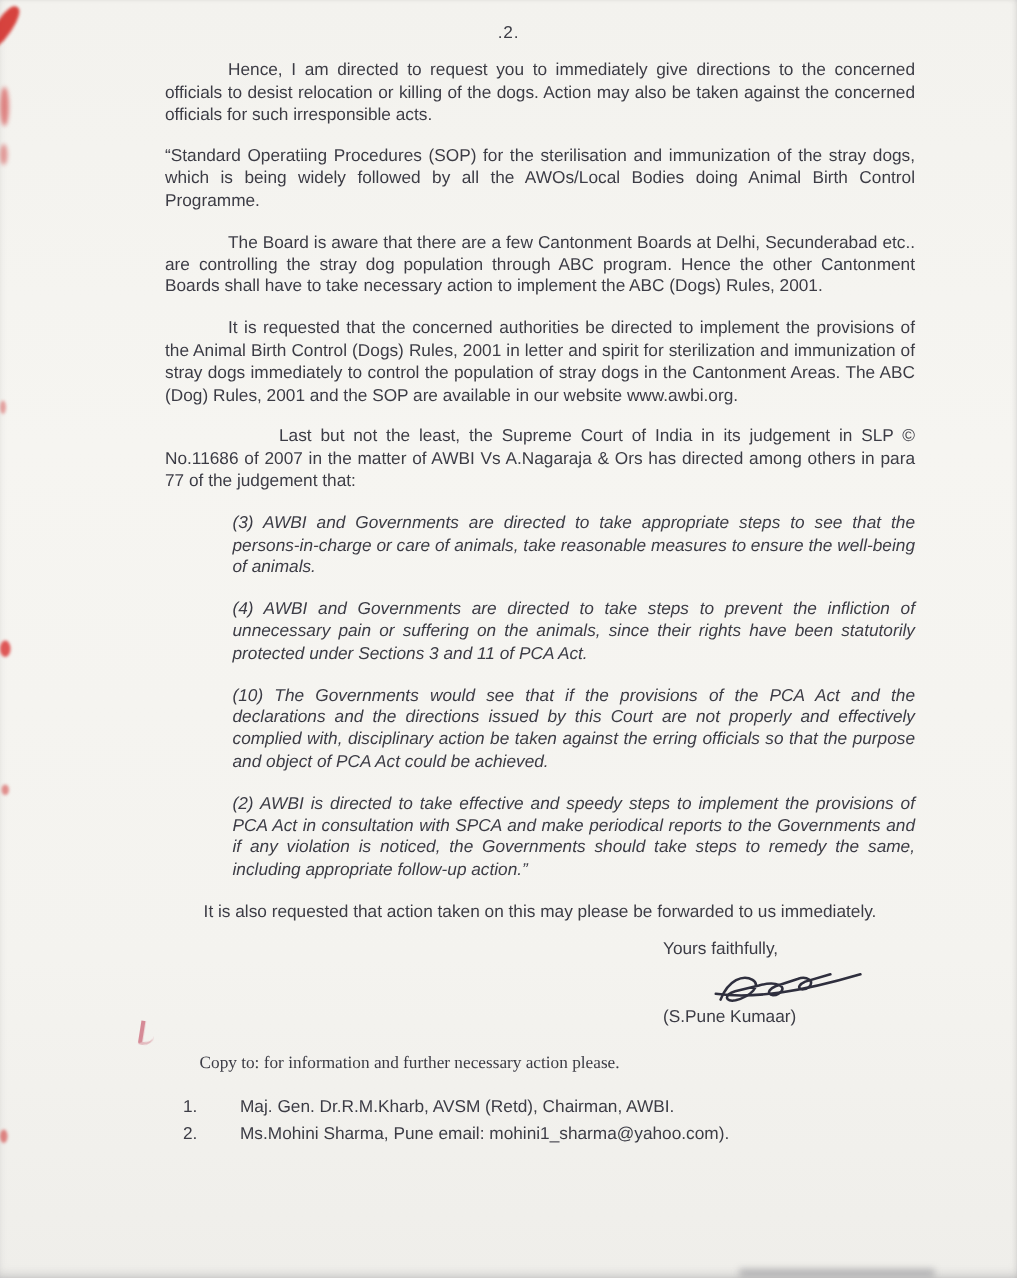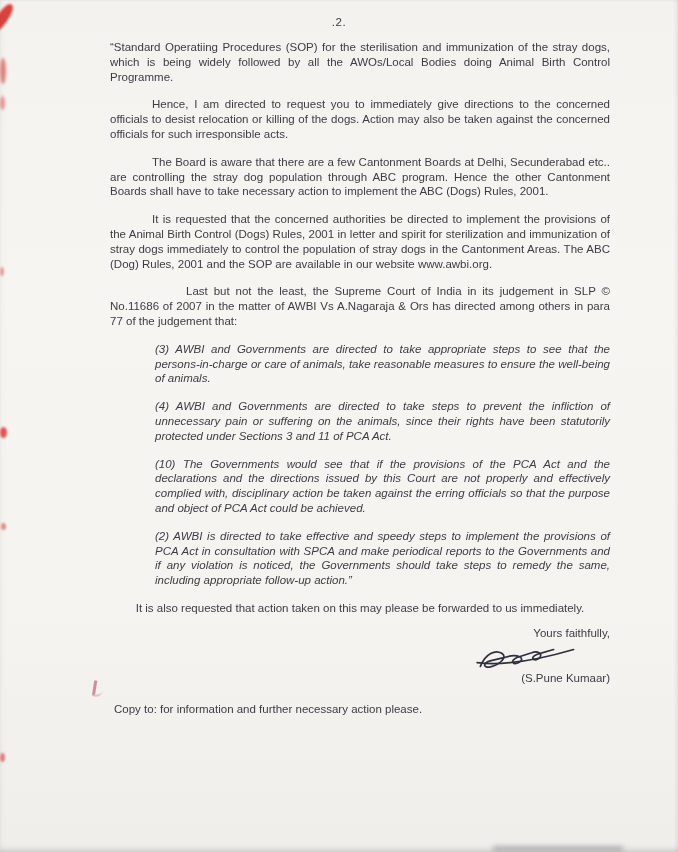--- a/index.html
+++ b/index.html
@@ -34,32 +34,33 @@
   .indent2 { text-indent: 76px; }
   .quote {
     margin: 0 0 13px 45px;
     font-style: italic;
   }
   .closing { margin-bottom: 8px; text-align: center; }
   .link { }
   .signoff {
     width: 168px;
     margin: 10px 0 0 auto;
-    text-align: right;
+    text-align: left;
     line-height: 15px;
   }
   .signature {
     display: block;
     margin: 1px auto -3px auto;
     transform: rotate(-3deg);
   }
   .copyto {
     margin-top: 16px;
     text-align: left;
-    margin-left: 4px;
+    margin-left: 23px;
+    font-family: Liberation Serif, serif;
   }
   .recipients { margin-top: 14px; margin-left: 12px; text-align: left; }
   .copy-row { margin-bottom: 3px; line-height: 15.5px; }
   .copy-num { display: inline-block; width: 38px; }
 
   
   .stain { position: absolute; pointer-events: none; }
   .stain-corner {
     left: -3px; top: 2px; width: 11px; height: 32px;
     background: #d22520; opacity: .85;
@@ -101,23 +102,23 @@
   <div class="stain stain-l2"></div>
   <div class="stain stain-l3"></div>
   <div class="stain stain-l4"></div>
   <div class="stain stain-l5"></div>
   <div class="stain stain-l6"></div>
   <div class="stain smear-bottom"></div>
   <div class="pen-tick"></div>
 
   <div class="content">
 
+    <p class="para indent1">Hence, I am directed to request you to immediately give directions to the concerned officials to desist relocation or killing of the dogs. Action may also be taken against the concerned officials for such irresponsible acts.</p>
+
     <p class="para">“Standard Operatiing Procedures (SOP) for the sterilisation and immunization of the stray dogs, which is being widely followed by all the AWOs/Local Bodies doing Animal Birth Control Programme.</p>
-
-    <p class="para indent1">Hence, I am directed to request you to immediately give directions to the concerned officials to desist relocation or killing of the dogs. Action may also be taken against the concerned officials for such irresponsible acts.</p>
 
     <p class="para indent1">The Board is aware that there are a few Cantonment Boards at Delhi, Secunderabad etc.. are controlling the stray dog population through ABC program. Hence the other Cantonment Boards shall have to take necessary action to implement the ABC (Dogs) Rules, 2001.</p>
 
     <p class="para indent1"><span>It is requested that the concerned authorities be directed to implement the provisions of the Animal Birth Control (Dogs) Rules, 2001 in letter and spirit for sterilization and immunization of stray dogs immediately to control the population of stray dogs in the Cantonment Areas. The ABC (Dog) Rules, 2001 and the SOP are available in our website </span><span class="link">www.awbi.org</span><span>.</span></p>
 
     <p class="para indent2">Last but not the least, the Supreme Court of India in its judgement in SLP © No.11686 of 2007 in the matter of AWBI Vs A.Nagaraja &amp; Ors has directed among others in para 77 of the judgement that:</p>
 
     <p class="quote">(3) AWBI and Governments are directed to take appropriate steps to see that the persons-in-charge or care of animals, take reasonable measures to ensure the well-being of animals.</p>
     <p class="quote">(4) AWBI and Governments are directed to take steps to prevent the infliction of unnecessary pain or suffering on the animals, since their rights have been statutorily protected under Sections 3 and 11 of PCA Act.</p>
     <p class="quote">(10) The Governments would see that if the provisions of the PCA Act and the declarations and the directions issued by this Court are not properly and effectively complied with, disciplinary action be taken against the erring officials so that the purpose and object of PCA Act could be achieved.</p>
@@ -131,15 +132,19 @@
         <g fill="none" stroke="#2f2f3e" stroke-width="1.7" stroke-linecap="round" stroke-linejoin="round">
           <path d="M6 22 C 12 9, 22 6, 28 10 C 34 14, 26 21, 16 23 C 9 24, 8 19, 16 17 L 32 14 C 44 11, 52 16, 45 20 C 39 23, 35 18, 43 15 L 58 11 C 64 9, 70 13, 65 17 C 60 20, 55 16, 63 13 L 80 9"></path>
           <path d="M3 18 C 30 23, 62 19, 100 10"></path>
         </g>
       </svg>
       <div>(S.Pune Kumaar)</div>
     </div>
 
     <div class="copyto">Copy to: for information and further necessary action please.</div>
 
+    <div class="recipients">
+      <div class="copy-row"><span class="copy-num">1.</span><span>Maj. Gen. Dr.R.M.Kharb, AVSM (Retd), Chairman, AWBI.</span></div>
+      <div class="copy-row"><span class="copy-num">2.</span><span>Ms.Mohini Sharma, Pune email: mohini1_sharma@yahoo.com).</span></div>
+    </div>
 
   </div>
 </div>
 
 </body></html>

